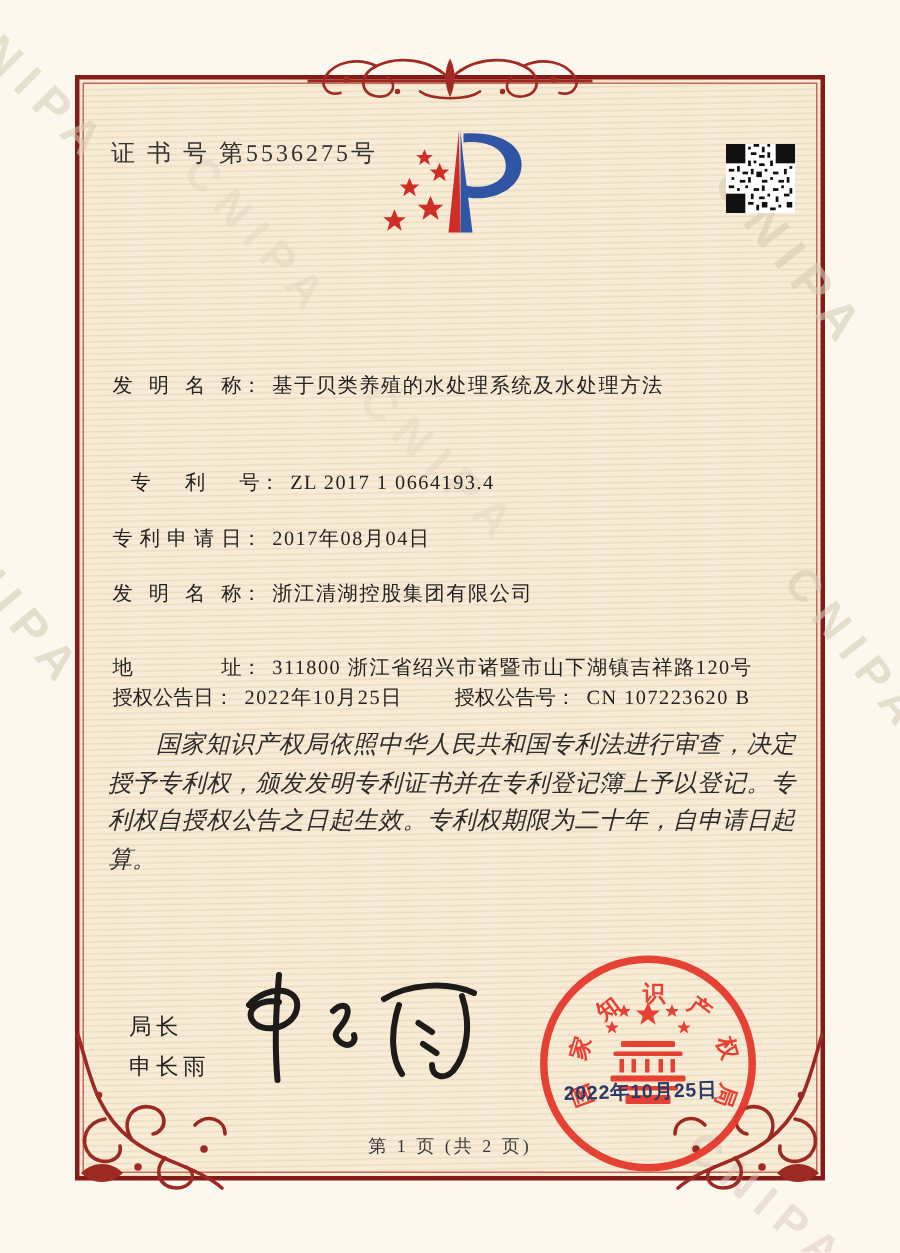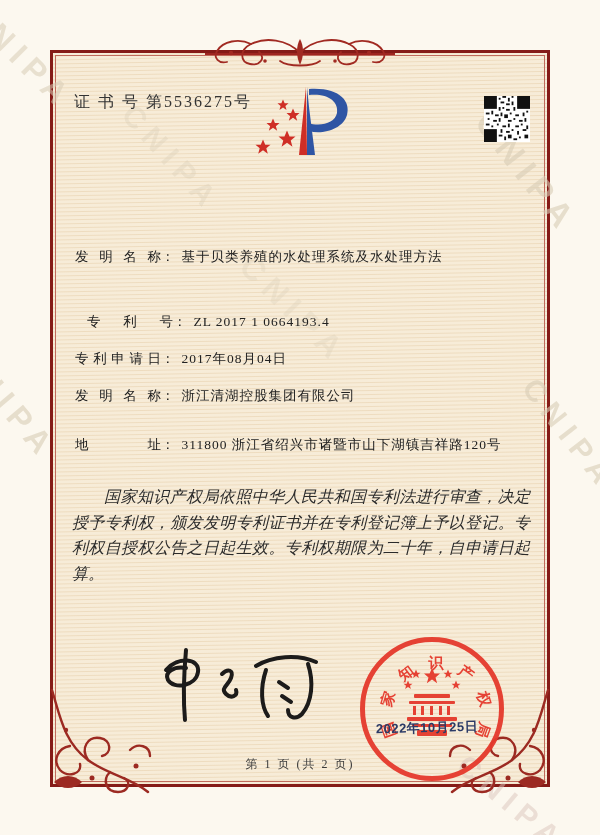--- a/index.html
+++ b/index.html
@@ -207,25 +207,33 @@
   </div>
   <div class="abs frow" style="top:350px;">
     <span class="flabel">专利申请日</span><span class="fcolon">：</span><span class="fval">2017年08月04日</span>
   </div>
   <div class="abs frow" style="top:387px;">
     <span class="flabel">发明名称</span><span class="fcolon">：</span><span class="fval">浙江清湖控股集团有限公司</span>
   </div>
   <div class="abs frow" style="top:436px;">
     <span class="flabel">地址</span><span class="fcolon">：</span><span class="fval">311800 浙江省绍兴市诸暨市山下湖镇吉祥路120号</span>
   </div>
+  <div class="abs frow" style="top:456px;">
+    <span><span>授权公告日</span><span class="fcolon">：</span><span class="fval">2022年10月25日</span></span>
+    <span class="grant-right"><span>授权公告号</span><span class="fcolon">：</span><span class="fval">CN 107223620 B</span></span>
+  </div>
 
   <div class="abs bodytext">
     <p>国家知识产权局依照中华人民共和国专利法进行审查，决定授予专利权，颁发发明专利证书并在专利登记簿上予以登记。专利权自授权公告之日起生效。专利权期限为二十年，自申请日起算。</p>
   </div>
 
+  <div class="abs officer">
+    <div>局长</div>
+    <div>申长雨</div>
+  </div>
 
   <svg class="abs sig" viewBox="0 0 180 92">
     <g stroke="#1c1b1a" fill="none" stroke-width="4" stroke-linecap="round" stroke-linejoin="round">
       <path d="M38 6 C36 28 35 54 37 76"></path>
       <path d="M18 26 C30 12 52 14 50 28 C48 42 26 46 20 36 C16 28 26 22 38 24"></path>
       <path d="M74 30 C80 24 86 26 83 34 C80 42 72 44 78 50 C83 55 90 52 88 46"></path>
       <path d="M108 22 C124 12 150 10 168 18"></path>
       <path d="M118 26 C112 44 113 62 120 72"></path>
       <path d="M160 20 C166 38 164 58 154 70 C148 76 140 74 140 66"></path>
       <path d="M131 38 L140 44"></path>

